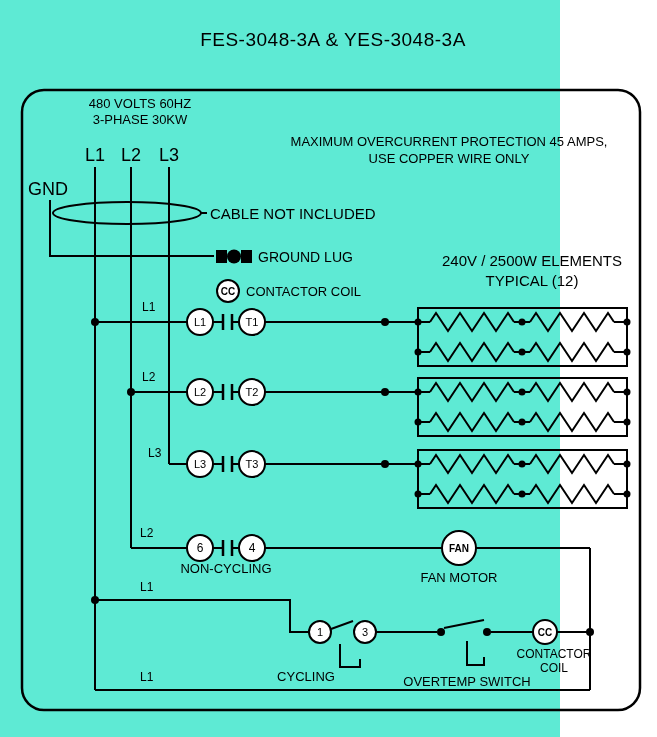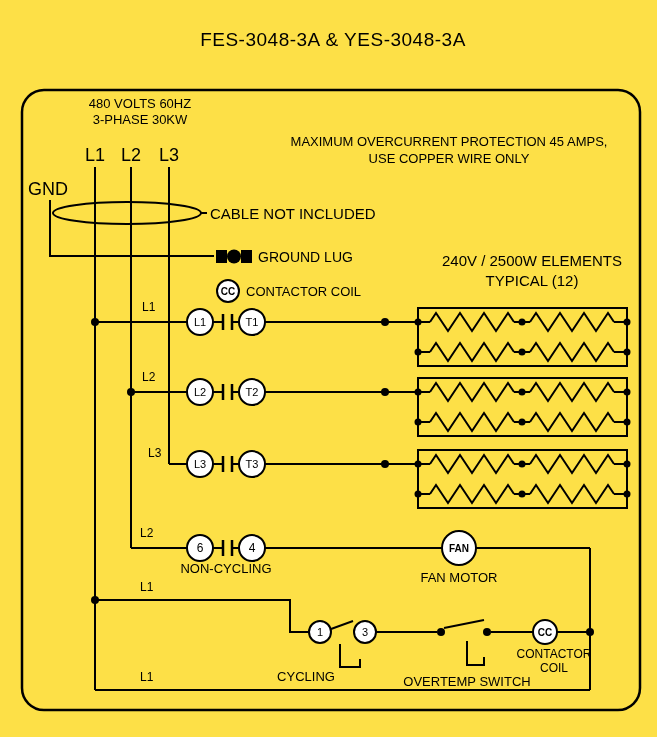--- a/index.html
+++ b/index.html
@@ -1,16 +1,16 @@
 <!DOCTYPE html>
 <html><head>
 <meta charset="utf-8">
 <style>
   html, body { margin: 0; padding: 0; background: #ffffff; }
-  .canvas { width: 657px; height: 737px; background: #fde047; position: relative; }
+  .canvas { width: 560px; height: 737px; background: #5eead4; position: relative; }
   svg { display: block; }
   .wire   { fill: none; stroke: #000000; stroke-width: 2; }
   .thick  { stroke-width: 2.5; }
   .bar    { fill: none; stroke: #000000; stroke-width: 2.5; }
   .node   { fill: #ffffff; stroke: #000000; stroke-width: 2; }
   .dot    { fill: #000000; stroke: none; }
   .solid  { fill: #000000; stroke: none; }
   text { font-family: "Liberation Sans", sans-serif; fill: #000000; }
   .t-title { font-size: 19px; letter-spacing: 0.5px; }
   .t18 { font-size: 18px; }

